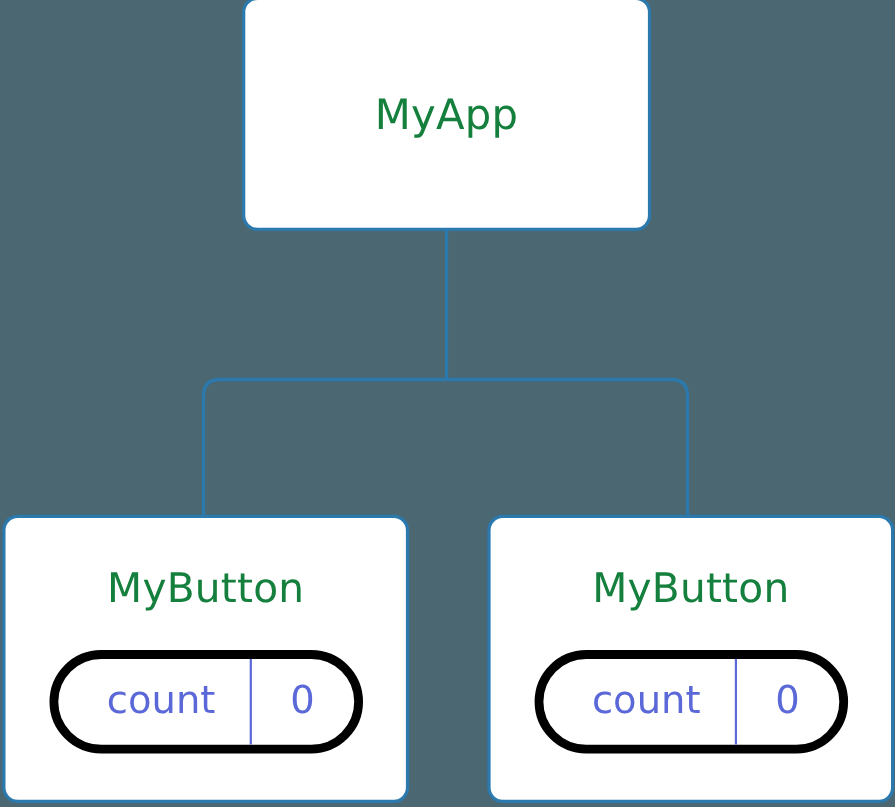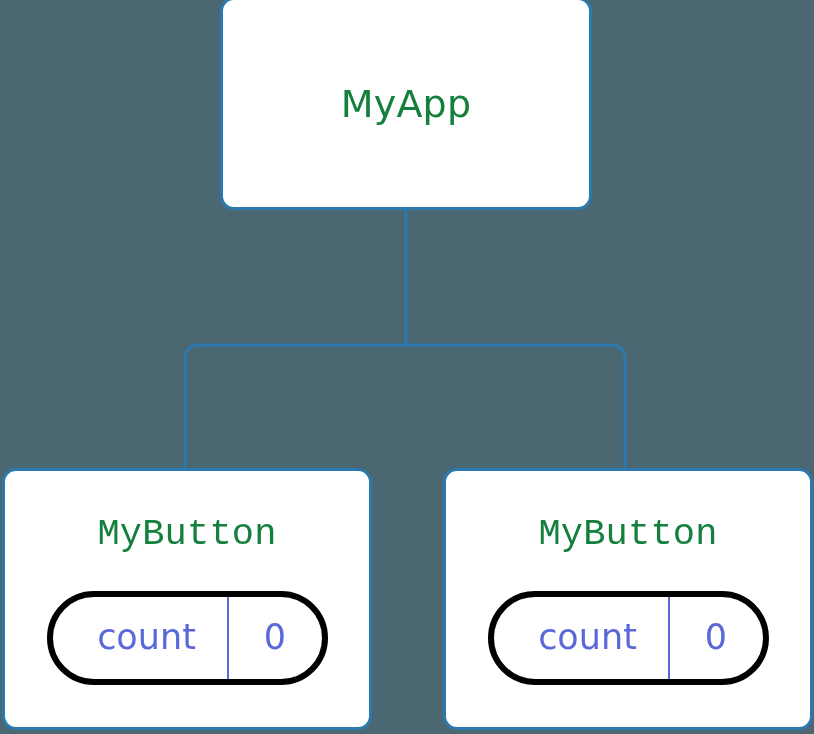--- a/index.html
+++ b/index.html
@@ -72,30 +72,29 @@
   }
 
   .node-root .node-title {
     font-size: 38px;
   }
 
   .node-child-left .node-title,
   .node-child-right .node-title {
     margin-top: 2px;
     margin-bottom: 38px;
-    font-family: Liberation Mono, monospace;
   }
 
   
   .state-pill {
     display: flex;
     align-items: stretch;
     box-sizing: border-box;
     height: 94px;
-    border: 6px solid #000000;
+    border: 8px solid #000000;
     border-radius: 47px;
     background: #ffffff;
     overflow: hidden;
   }
 
   .state-key,
   .state-value {
     display: flex;
     align-items: center;
     justify-content: center;

